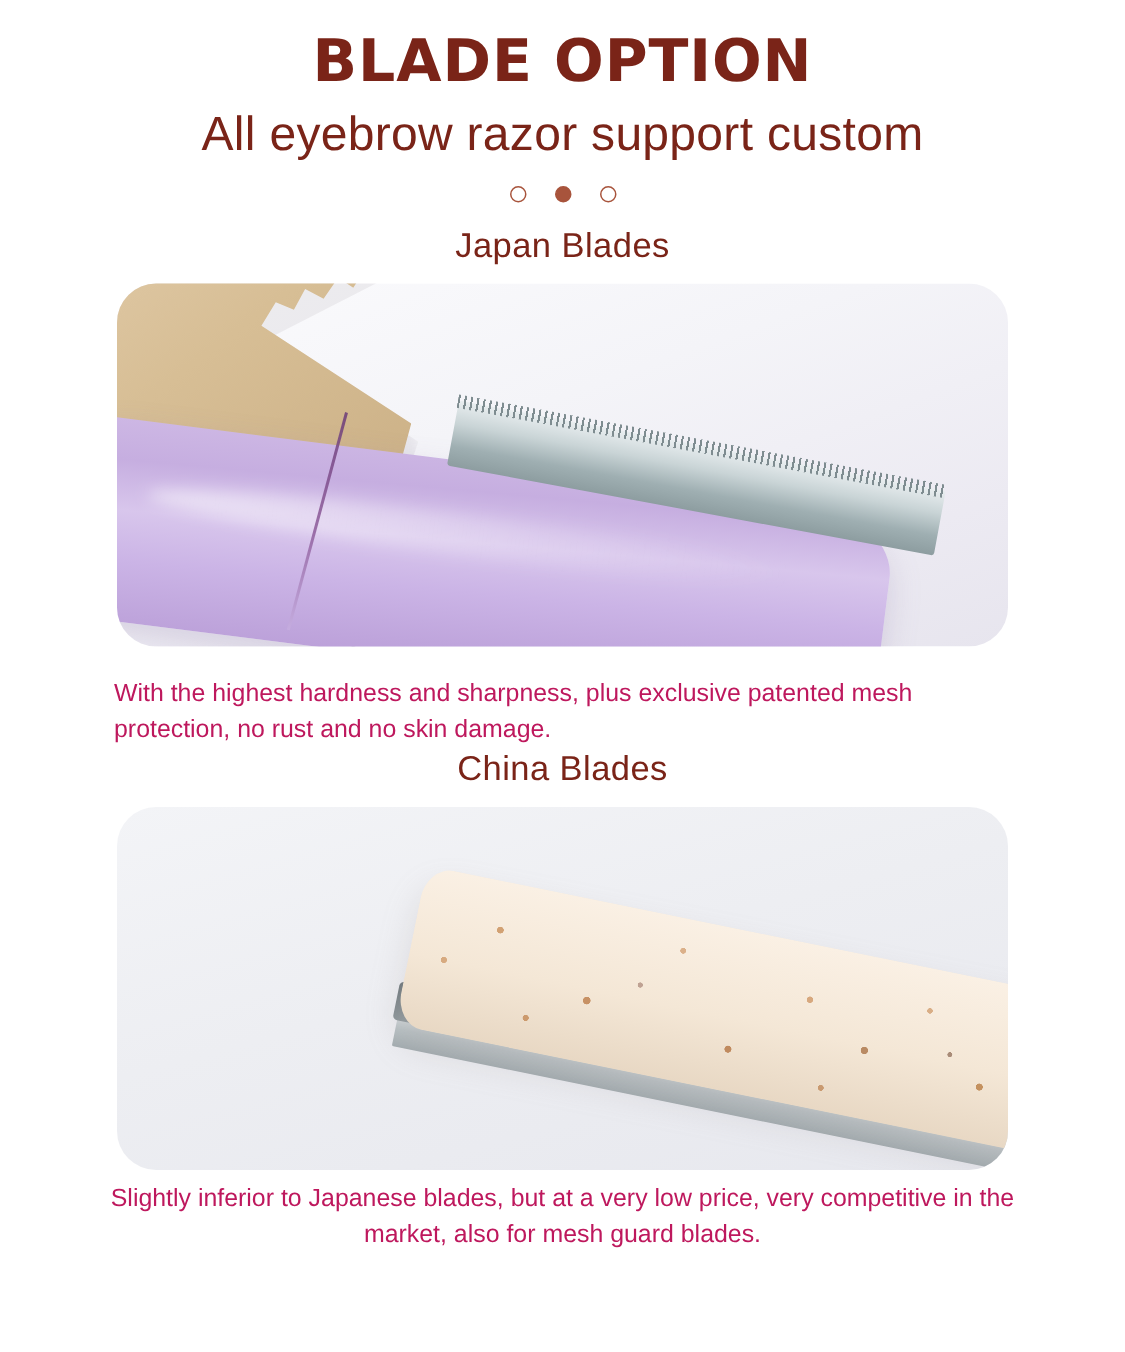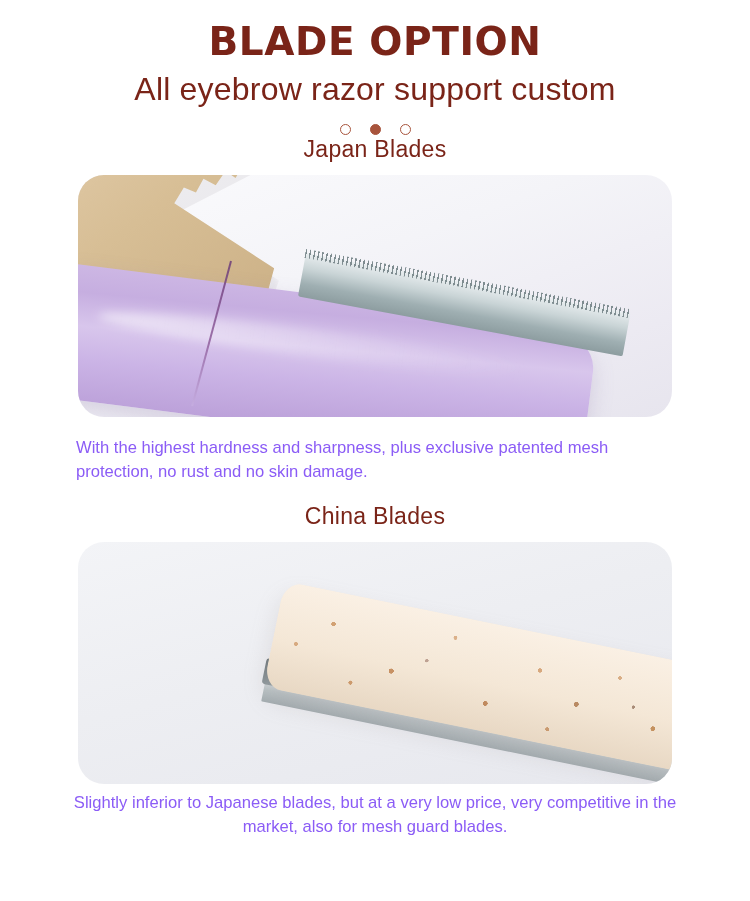--- a/index.html
+++ b/index.html
@@ -45,22 +45,22 @@
   .dot.filled { background: #A8543C; border: 1.7px solid #A8543C; }
 
   
   .section-heading {
     text-align: center;
     font-size: 23px;
     font-weight: 400;
     color: #7A2418;
     letter-spacing: 0.3px;
   }
-  .heading-japan { }
-  .heading-china { margin-top: 19px; }
+  .heading-japan { margin-top: 14px; }
+  .heading-china { margin-top: 1px; }
 
   
   .photo {
     position: relative;
     width: 594px;
     margin: 0 auto;
     border-radius: 26px;
     overflow: hidden;
   }
   .photo-japan { height: 242px; margin-top: 12px; }
@@ -218,21 +218,21 @@
     transform: rotate(11.5deg);
     border-radius: 3px;
   }
 
   
   .body-text {
     width: 614px;
     margin: 0 auto;
     font-size: 16.6px;
     line-height: 1.44;
-    color: #8b5cf6;
+    color: #be185d;
     font-family: "Liberation Sans", sans-serif;
   }
   .text-japan { margin-top: 19px; text-align: left; padding-left: 8px; }
   .text-china { margin-top: 7px; text-align: center; }
   .body-text p { margin: 0; }
 </style>
 </head>
 <body>
 
 <div class="page">

